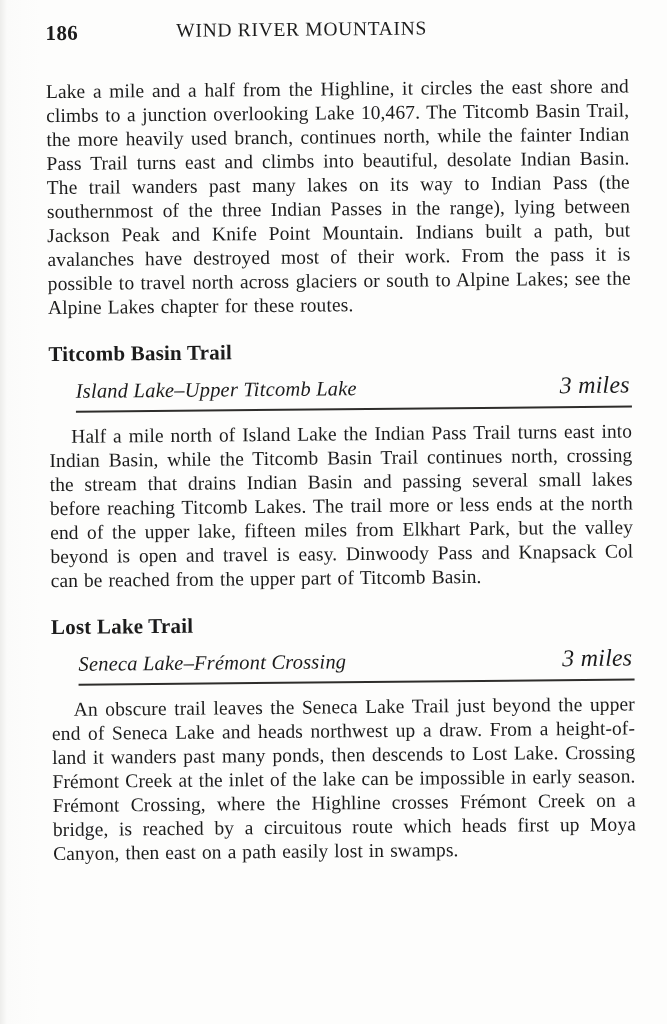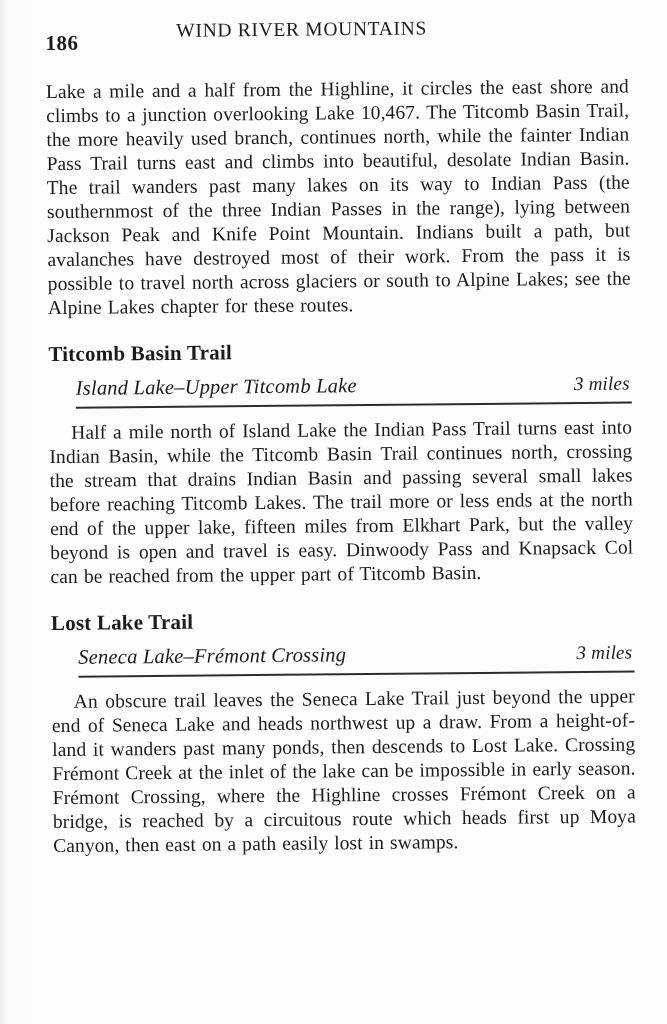--- a/index.html
+++ b/index.html
@@ -23,21 +23,21 @@
     transform-origin: 55% 12%;
   }
   .running-header {
     position: relative;
     height: 28px;
     margin-bottom: 33px;
   }
   .page-number {
     position: absolute;
     left: 0;
-    top: 12px;
+    top: 2px;
     font-size: 21px;
     font-weight: bold;
     letter-spacing: 0.5px;
   }
   .book-title {
     position: absolute;
     left: 131px;
     top: 2px;
     font-size: 19.5px;
     letter-spacing: 0.7px;
@@ -68,21 +68,21 @@
     justify-content: space-between;
     align-items: baseline;
     margin-left: 27px;
     padding-bottom: 7px;
     border-bottom: 2px solid #2e2d2b;
     font-style: italic;
     font-size: 20.5px;
     letter-spacing: 0.2px;
   }
   .subhead-row .distance {
-    font-size: 19px;
+    font-size: 24px;
     padding-right: 2px;
   }
   .trail-section .para {
     margin-top: 12px;
   }
 </style>
 </head>
 <body>
 
 <div class="page">

